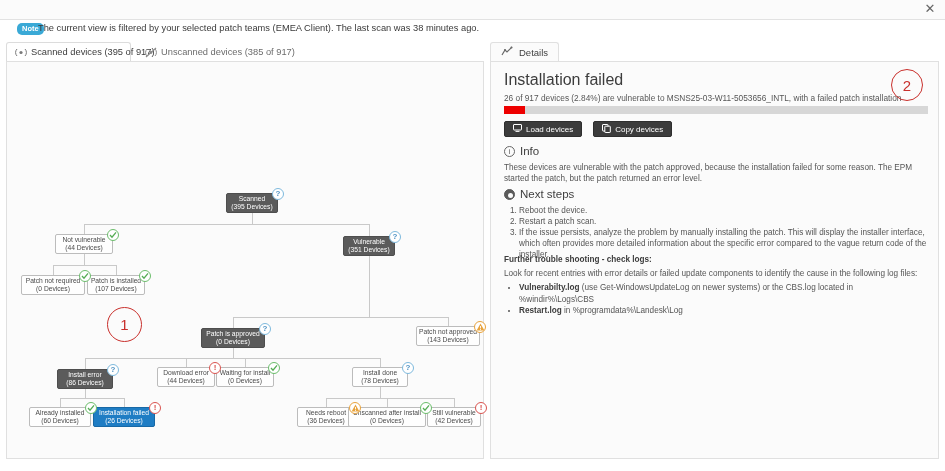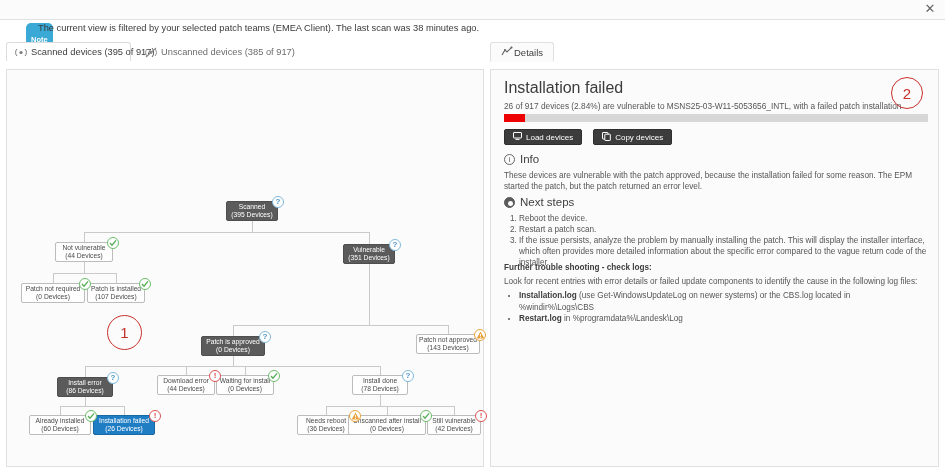--- a/index.html
+++ b/index.html
@@ -23,23 +23,23 @@
   }
   .titlebar .close-x {
     position:absolute; right:8px; top:2px;
     width:14px; height:14px; color:#666; font-size:13px; line-height:14px;
     text-align:center; cursor:pointer;
   }
 
   
   .notebar { position:absolute; left:0; top:21px; width:945px; height:17px; background:#ffffff; }
   .note-badge {
-    position:absolute; left:26px; top:2px;
+    position:absolute; left:17px; top:2px;
     background:#3aa9d6; color:#fff; font-size:7.5px; font-weight:bold;
-    padding:13px 5px 2px 5px; border-radius:5px; line-height:8px;
+    padding:2px 5px 2px 5px; border-radius:5px; line-height:8px;
   }
   .note-text {
     position:absolute; left:38px; top:2px;
     font-size:9.3px; color:#3a3a3a; white-space:nowrap;
   }
 
   
   .tabstrip { position:absolute; left:6px; top:42px; width:478px; height:19px; }
   .tab {
     position:absolute; top:0; height:19px;
@@ -47,32 +47,32 @@
     background:#ffffff; border-radius:3px 3px 0 0;
     display:flex; align-items:center; gap:4px; padding:0 8px;
     font-size:9.3px; color:#4b4b4b; white-space:nowrap; cursor:pointer;
   }
   .tab.active { background:#ffffff; color:#3c3c3c; }
   .tab.inactive { border-color:transparent; background:transparent; color:#6c6c6c; }
   .tab .ticon { display:inline-block; width:12px; height:11px; position:relative; }
 
   
   .panel {
-    position:absolute; background:#fbfbfb; border:1px solid #e0e0e0;margin-top:8px;
+    position:absolute; background:#fbfbfb; border:1px solid #e0e0e0;
   }
   #leftpanel  { left:6px;   top:61px; width:478px; height:398px; background:#fbfbfb; }
   #rightpanel { left:490px; top:61px; width:449px; height:398px; background:#fbfbfb; border-top:1px solid #e0e0e0;}
 
   
   .dtabstrip { position:absolute; left:490px; top:42px; width:449px; height:20px; }
   .dtab {
     position:absolute; left:0; top:0; height:20px;
     border:1px solid #e0e0e0; border-bottom:1px solid #fbfbfb;
     background:#fbfbfb; border-radius:3px 3px 0 0;
-    display:flex; align-items:center; padding:0 10px;
+    display:flex; align-items:center; gap:5px; padding:0 10px;
     font-size:9.5px; color:#3f3f3f; cursor:pointer;
   }
 
   
   #tree { position:absolute; left:0; top:0; width:478px; height:398px; }
   #tree svg.links { position:absolute; left:0; top:0; width:478px; height:398px; }
   .node {
     position:absolute; border:1px solid #bcbcbc; background:#fefefe;
     border-radius:2px; display:flex; flex-direction:column;
     align-items:center; justify-content:center;
@@ -389,21 +389,21 @@
       </div>
       <ol class="ol" id="next-steps-list" style="top:143px;">
           <li>Reboot the device.</li>
           <li>Restart a patch scan.</li>
           <li>If the issue persists, analyze the problem by manually installing the patch. This will display the installer interface, which often provides more detailed information about the specific error compared to the vague return code of the installer.</li>
         </ol>
 
       <div class="body-text" style="top:192px;font-weight:bold;color:#3d3d3d;">Further trouble shooting - check logs:</div>
       <div class="body-text" style="top:206px;">Look for recent entries with error details or failed update components to identify the cause in the following log files:</div>
       <ul class="ul" id="logs-list" style="top:220px;">
-          <li><b>Installation.log</b> (use Get-WindowsUpdateLog on newer systems) or the CBS.log located in %windir%\Logs\CBS</li>
+          <li><b>Vulnerabilty.log</b> (use Get-WindowsUpdateLog on newer systems) or the CBS.log located in %windir%\Logs\CBS</li>
           <li><b>Restart.log</b> in %programdata%\Landesk\Log</li>
         </ul>
     </div>
     <div class="annot-circle" style="left:400px; top:7px; width:32px; height:32px;">
       <span>2</span>
     </div>
   </div>
 
 </div>
 

